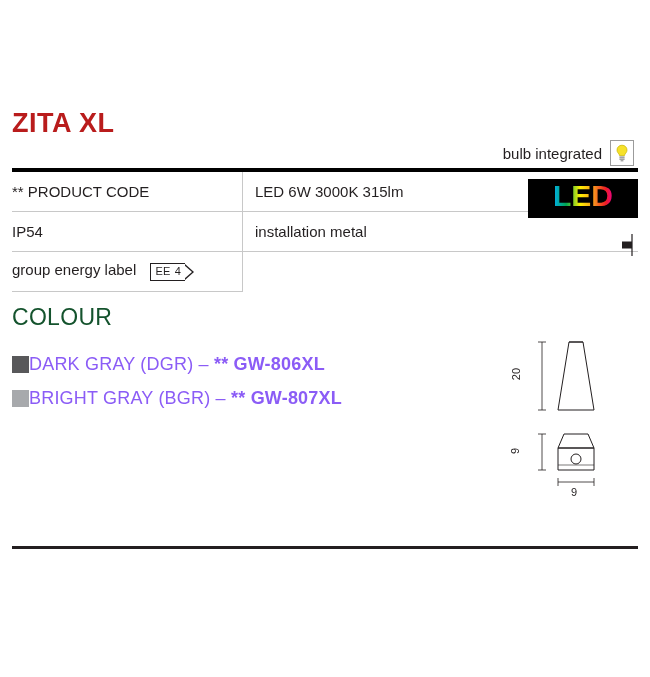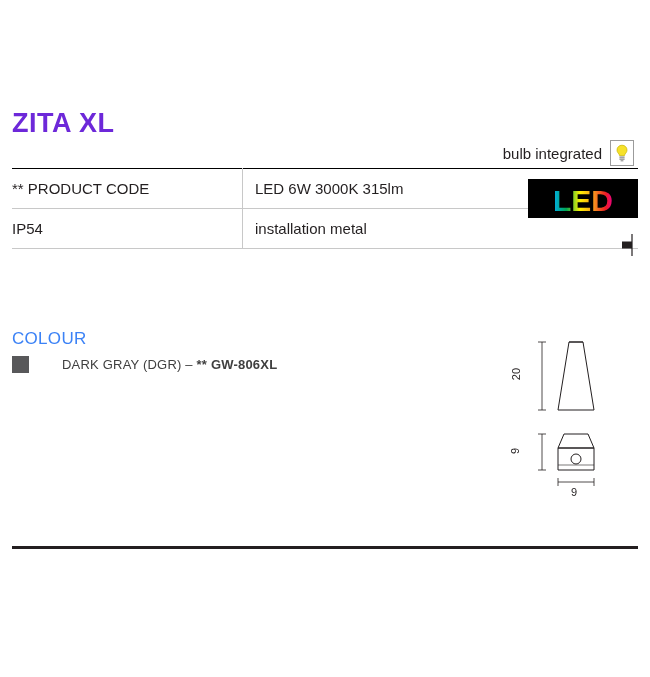--- a/index.html
+++ b/index.html
@@ -24,21 +24,21 @@
   }
 
   
   .title {
     position: absolute;
     left: 12px;
     top: 108px;
     font-size: 27px;
     font-weight: bold;
     letter-spacing: 0.5px;
-    color: #6d28d9;
+    color: #b91c1c;
   }
 
   
   .bulb-row {
     position: absolute;
     right: 16px;
     top: 140px;
     display: flex;
     align-items: center;
     gap: 8px;
@@ -77,32 +77,32 @@
     width: 222px;
     border-right: 1px solid #c8c8c8;
     padding-right: 8px !important;
   }
   .col-right {
     padding-left: 12px !important;
     margin-top: 17px;
   }
   .no-border-bottom { border-bottom: none !important; }
 
-  .row-top td { border-top: 1px solid #000000; }
+  .row-top td { border-top: 4px solid #000000; }
 
   
   .led-logo {
     position: absolute;
     right: 12px;
     top: 179px;
     width: 110px;
     height: 39px;
     background: #000000;
     display: flex;
-    align-items: flex-end;
+    align-items: flex-start;
     justify-content: center;
     overflow: hidden;
   }
   .led-logo svg { display: block; }
 
   
   .install-icon {
     position: absolute;
     right: 12px;
     top: 232px;
@@ -145,46 +145,46 @@
     width: 0; height: 0;
     border-top: 7px solid transparent;
     border-bottom: 7px solid transparent;
     border-left: 8px solid #ffffff;
   }
 
   
   .colour-heading {
     position: absolute;
     left: 12px;
-    top: 329px;
-    font-size: 17px;
-    color: #3b82f6;
+    top: 304px;
+    font-size: 23px;
+    color: #14532d;
     letter-spacing: 0.3px;
   }
   .colour-list {
     position: absolute;
     left: 12px;
     top: 350px;
   }
   .colour-item {
     display: flex;
     align-items: center;
     height: 28px;
     margin-bottom: 6px;
   }
   .swatch {
     width: 17px;
     height: 17px;
     display: inline-block;
   }
   .colour-label {
-    font-size: 13px;
-    margin-left: 33px;
+    font-size: 18px;
+    margin-left: 0;
     letter-spacing: 0.2px;
-    color: #404040;
+    color: #8b5cf6;
   }
   .colour-label b { font-weight: bold; }
 
   
   .drawings {
     position: absolute;
     right: 14px;
     top: 330px;
     width: 130px;
     height: 190px;
@@ -232,20 +232,33 @@
 
   <table class="spec-table">
     <tbody>
         <tr class="row-top">
       <td class="col-left">** PRODUCT CODE</td>
       <td class="col-right">LED 6W 3000K 315lm</td>
     </tr>
     <tr>
       <td class="col-left">IP54</td>
       <td class="col-right">installation metal</td>
+    </tr>
+    <tr>
+      <td class="col-left">
+        <span>group energy label</span>
+        <span class="energy-chip">
+          <span class="chip-body">
+            <span>EE</span>
+            <span>4</span>
+          </span>
+          <span class="chip-arrow"></span>
+        </span>
+      </td>
+      <td class="col-right no-border-bottom"></td>
     </tr>
   </tbody>
     </table>
 
   <div class="led-logo">
     <svg width="100" height="34" viewBox="0 0 100 34" aria-hidden="true">
       <defs>
         <linearGradient id="ledgrad" x1="0" y1="0" x2="1" y2="0">
           <stop offset="0%" stop-color="#00aeef"></stop>
           <stop offset="22%" stop-color="#00a651"></stop>
@@ -266,20 +279,24 @@
     </svg>
   </div>
 
   <div class="colour-heading">COLOUR</div>
 
   <div class="colour-list">
     <div class="colour-item">
       <span class="swatch" style="background:#58585a"></span>
       <span class="colour-label"><span>DARK GRAY (DGR) – </span><b>** GW-806XL</b></span>
     </div>
+    <div class="colour-item">
+      <span class="swatch" style="background:#a7a9ac"></span>
+      <span class="colour-label"><span>BRIGHT GRAY (BGR) – </span><b>** GW-807XL</b></span>
+    </div>
   </div>
 
   <div class="drawings">
     
     <svg width="130" height="190" viewBox="0 0 130 190" aria-hidden="true">
 
       <path d="M63 12 L77 12 L88 80 L52 80 Z" fill="none" stroke="#231f20" stroke-width="1"></path>
       <line x1="63" y1="12" x2="77" y2="12" stroke="#231f20" stroke-width="1"></line>
 
       <line x1="36" y1="12" x2="36" y2="80" stroke="#231f20" stroke-width="0.8"></line>

